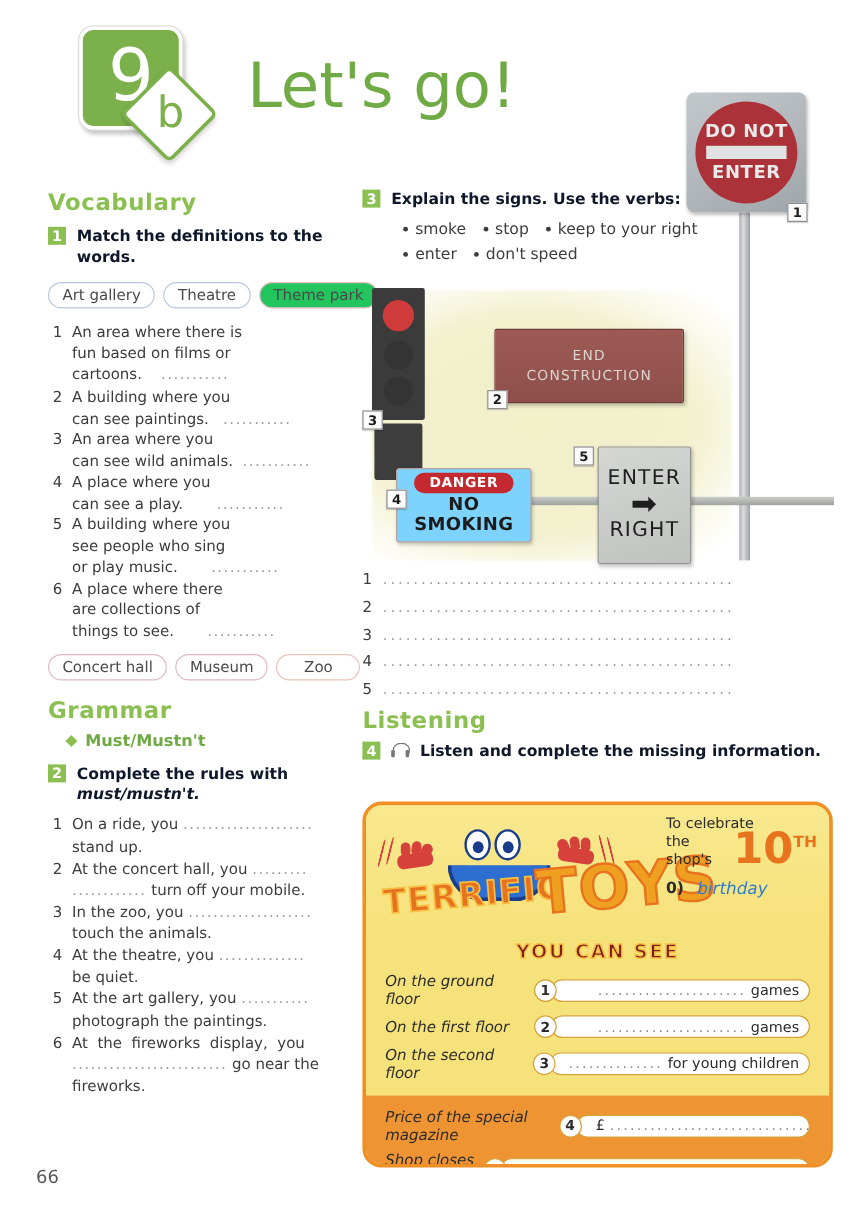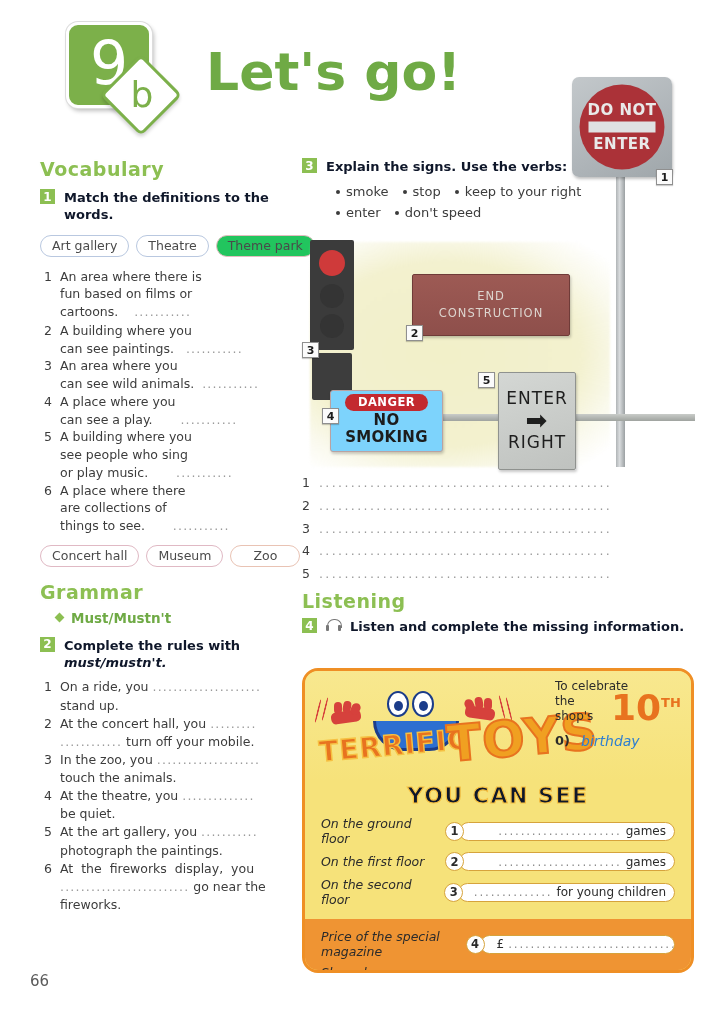--- a/index.html
+++ b/index.html
@@ -32,21 +32,21 @@
     transform:rotate(45deg); border-radius:6px;
     box-shadow:2px 2px 4px rgba(0,0,0,.18);
     display:flex; align-items:center; justify-content:center;
   }
   .unit-dia span{
     transform:rotate(-45deg); font-size:36px; color:#7cb04a; line-height:1; margin-top:-2px;
   }
   .title{
     position:absolute; left:206px; top:42px;
     font-size:52px; color:#6faa45; letter-spacing:0px;
-    font-family:"DejaVu Sans", sans-serif; font-weight:700;
+    font-family:"DejaVu Sans", sans-serif; font-weight:400;
   }
 
   
   .sec-head{
     font-size:19px; font-weight:bold; color:#8cbf52;
     letter-spacing:.5px;
     text-shadow:-1px -1px 0 #fff, 1px -1px 0 #fff, -1px 1px 0 #fff, 1px 1px 0 #fff,
                  0 0 2px #cfe3b4;
   }
   .exnum{
@@ -222,21 +222,21 @@
   .celebrate{
     position:absolute; left:250px; top:8px; width:138px; font-size:12px; color:#2b2b2b;
     line-height:1.25;
   }
   .tenth{ position:absolute; left:306px; top:16px; font-size:36px; font-weight:bold; color:#e8731f; }
   .tenth sup{ font-size:13px; }
   .zero{ position:absolute; left:250px; top:62px; font-size:13px; font-weight:bold; color:#2b2b2b; }
   .bday{ position:absolute; left:276px; top:62px; font-size:14px; font-style:italic; color:#2f7fd0; }
 
   .ycs{
-    text-align:center; font-size:22px; font-weight:bold; color:#0f172a;
+    text-align:center; font-size:16px; font-weight:bold; color:#7f1d1d;
     -webkit-text-stroke:1.2px #f6c042; letter-spacing:1.5px; margin-top:2px;
   }
   .rows{ padding:8px 16px 6px; }
   .prow{ display:flex; align-items:center; gap:6px; margin-bottom:6px; }
   .plabel{ font-size:12.5px; color:#2b2b2b; width:118px;font-style:italic; }
   .pnum{
     width:19px; height:19px; border-radius:50%; background:#ffffff;
     border:1.3px solid #d6a33c; display:flex; align-items:center; justify-content:center;
     font-size:11.5px; font-weight:bold; color:#2b2b2b; flex:0 0 auto; z-index:2;
   }

